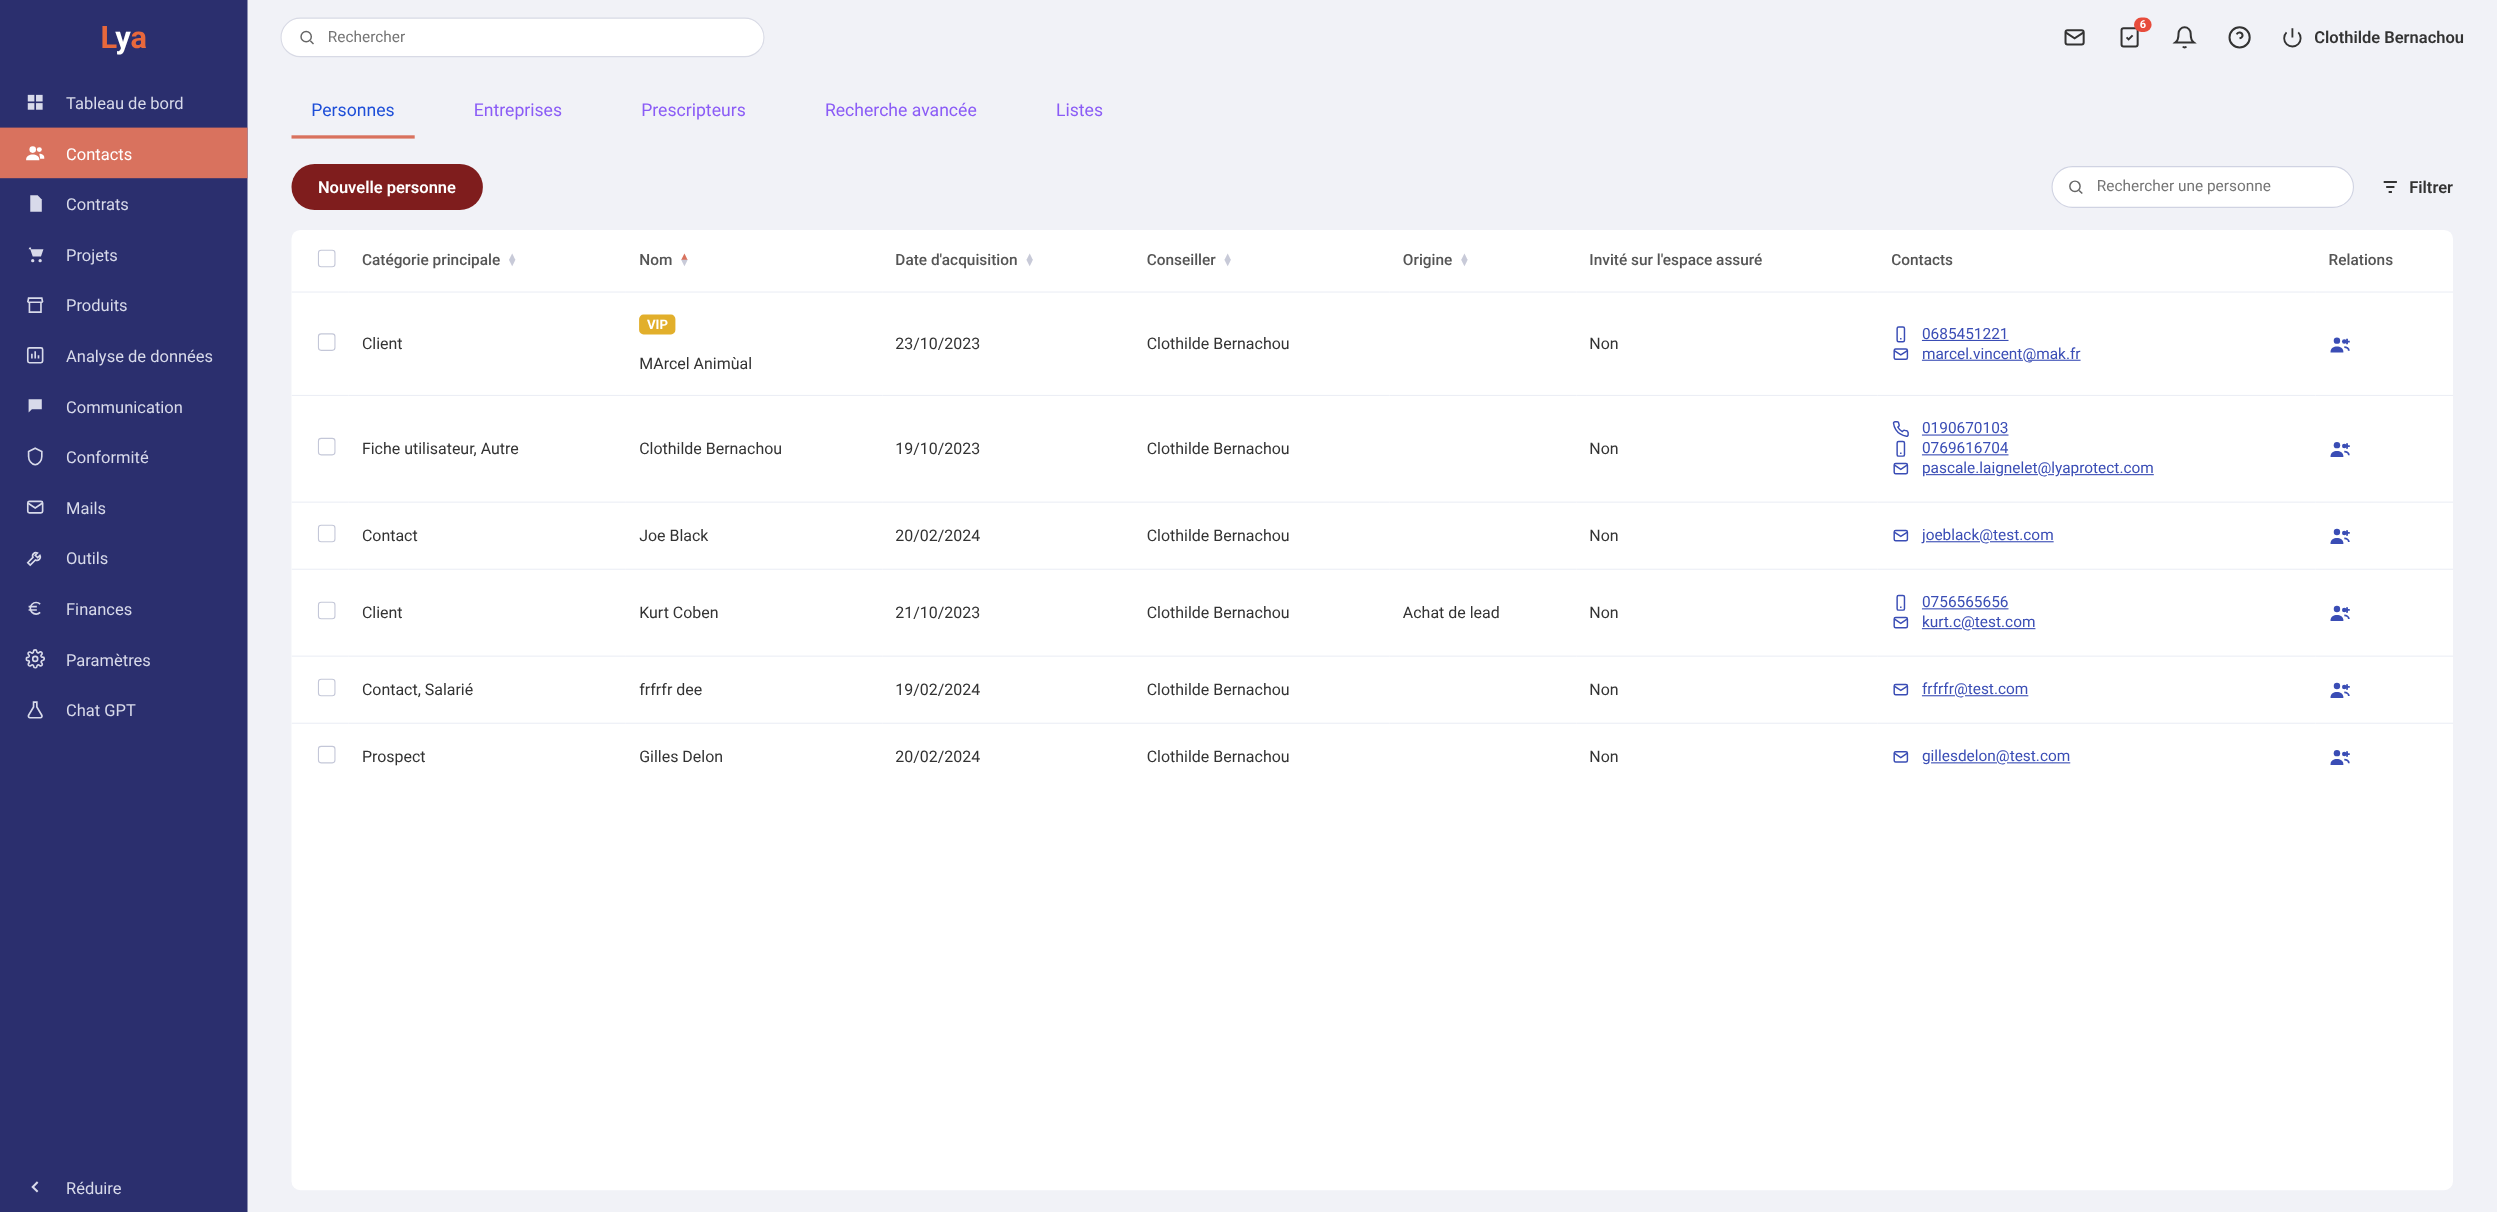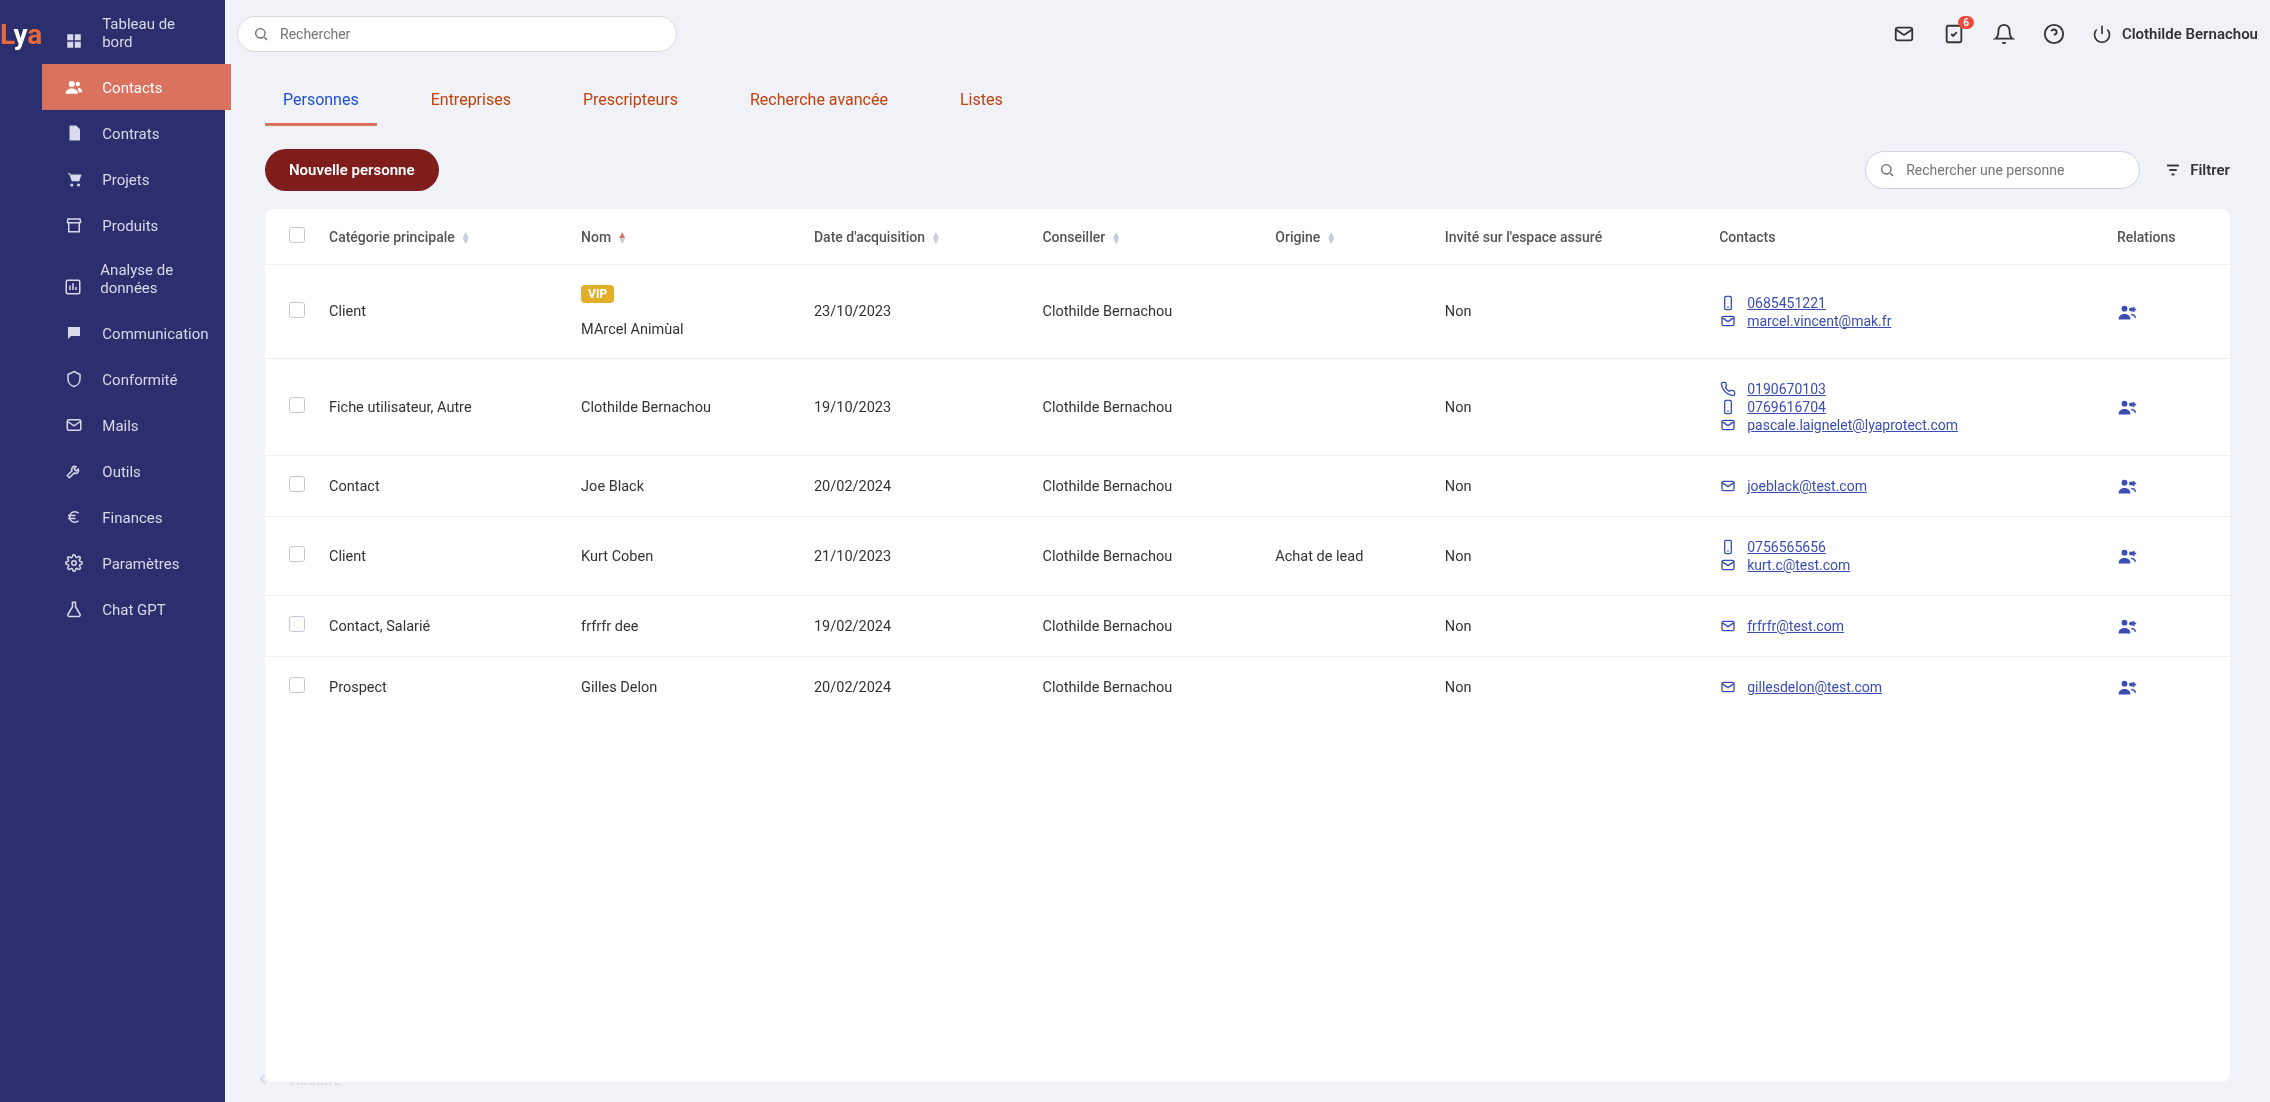--- a/index.html
+++ b/index.html
@@ -1,37 +1,37 @@
 <!DOCTYPE html>
 <html><head>
 <meta charset="utf-8">
 <style>
 * { margin: 0; padding: 0; box-sizing: border-box; font-family: -apple-system, BlinkMacSystemFont, "Segoe UI", Roboto, sans-serif; }
 body { background: #f1f2f7; display: flex; height: 100vh; overflow: hidden; }
-.sidebar { width: 225px; background: #2b2f6e; color: #fff; display: flex; flex-direction: row; padding-top: 0; }
+.sidebar { width: 225px; background: #2b2f6e; color: #fff; display: flex; flex-direction: column; padding-top: 0; }
 .logo-area { height: 68px; display: flex; align-items: center; justify-content: center; }
 .logo { font-size: 28px; font-weight: 700; }
 .logo-l { color: #e8683c; }
 .logo-y { color: #fff; }
 .logo-a { color: #e8683c; }
 .nav-items { flex: 1; padding-top: 2px; }
 .nav-item { display: flex; align-items: flex-end; padding: 13px 22px; font-size: 15px; cursor: pointer; color: #d8daea; gap: 18px; }
 .nav-item.active { background: #d9725e; color: #fff; }
 .nav-item .icon { width: 20px; height: 20px; display: inline-flex; align-items: center; justify-content: center; }
 .main { flex: 1; display: flex; flex-direction: column; overflow: hidden; }
-.topbar { height: 68px; display: flex; align-items: center; padding: 0 12px; gap: 20px; }
+.topbar { height: 68px; display: flex; align-items: center; padding: 0 30px; gap: 20px; }
 .search-wrap { position: relative; width: 440px; }
 .search-wrap input { width: 100%; height: 36px; border-radius: 18px; border: 1px solid #d8dae5; background: #fff; padding: 0 16px 0 42px; font-size: 14px; color: #555; outline: none; }
 .search-wrap .search-icon { position: absolute; left: 16px; top: 50%; transform: translateY(-50%); color: #666; }
 .top-right { margin-left: auto; display: flex; align-items: center; gap: 26px; color: #333; }
 .icon-btn { position: relative; width: 24px; height: 24px; cursor: pointer; display: flex; align-items: center; justify-content: center; }
 .badge { position: absolute; top: -6px; right: -8px; background: #e74c3c; color: #fff; font-size: 10px; font-weight: 700; border-radius: 10px; padding: 1px 5px; }
 .user-block { display: flex; align-items: center; gap: 10px; font-size: 15px; font-weight: 600; color: #333; cursor: pointer; }
 .tabs { display: flex; gap: 36px; padding: 10px 40px 0 40px; border-bottom: 1px solid transparent; }
-.tab { padding: 12px 18px 14px 18px; font-size: 16px; color: #c2410c; cursor: pointer; border-bottom: 3px solid transparent; }
+.tab { padding: 12px 18px 14px 18px; font-size: 16px; color: #8b5cf6; cursor: pointer; border-bottom: 3px solid transparent; }
 .tab.active { color: #1d4ed8; font-weight: 400; border-bottom-color: #d9725e; }
 .content-bar { display: flex; align-items: center; padding: 22px 40px 18px 40px; gap: 20px; }
 .btn-primary { background: #7f1d1d; color: #fff; border: none; border-radius: 22px; padding: 12px 24px; font-size: 15px; font-weight: 600; cursor: pointer; }
 .right-controls { margin-left: auto; display: flex; align-items: center; gap: 24px; }
 .person-search { position: relative; width: 275px; }
 .person-search input { width: 100%; height: 38px; border-radius: 19px; border: 1px solid #d0d3e2; background: #fff; padding: 0 16px 0 40px; font-size: 14px; color: #666; outline: none; }
 .person-search .search-icon { position: absolute; left: 14px; top: 50%; transform: translateY(-50%); color: #666; }
 .filter-btn { display: flex; align-items: center; gap: 8px; font-size: 15px; font-weight: 600; color: #333; cursor: pointer; }
 .table-wrap { margin: 0 40px 20px 40px; background: #fff; border-radius: 8px; overflow-y: auto; flex: 1; }
 table { width: 100%; border-collapse: collapse; }

